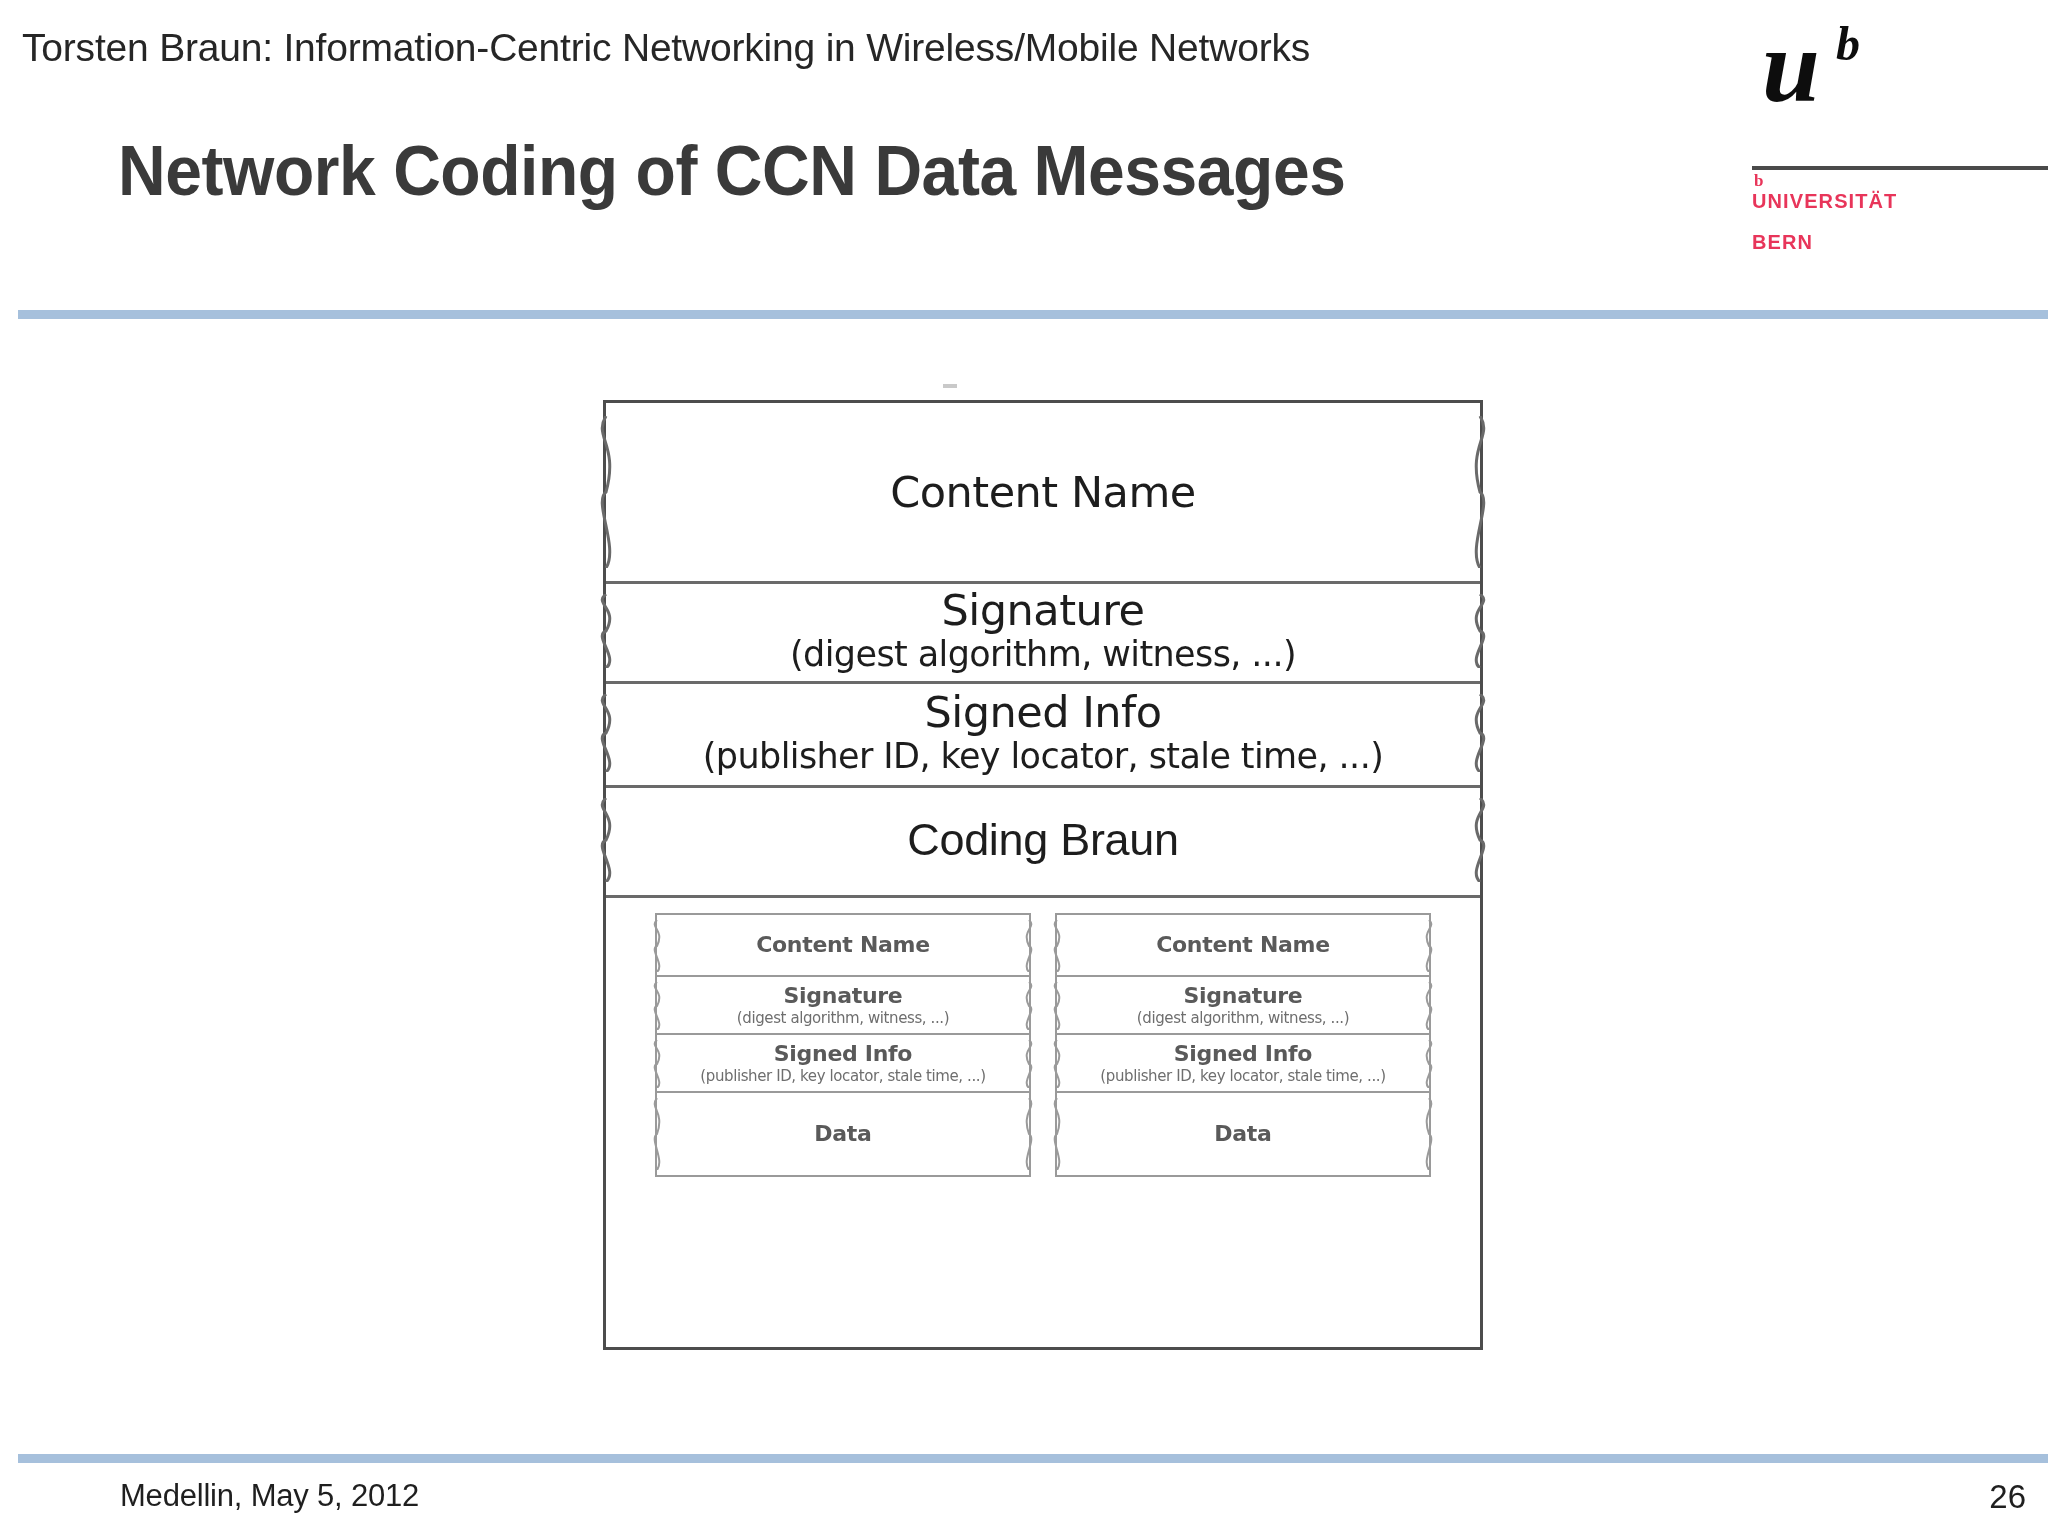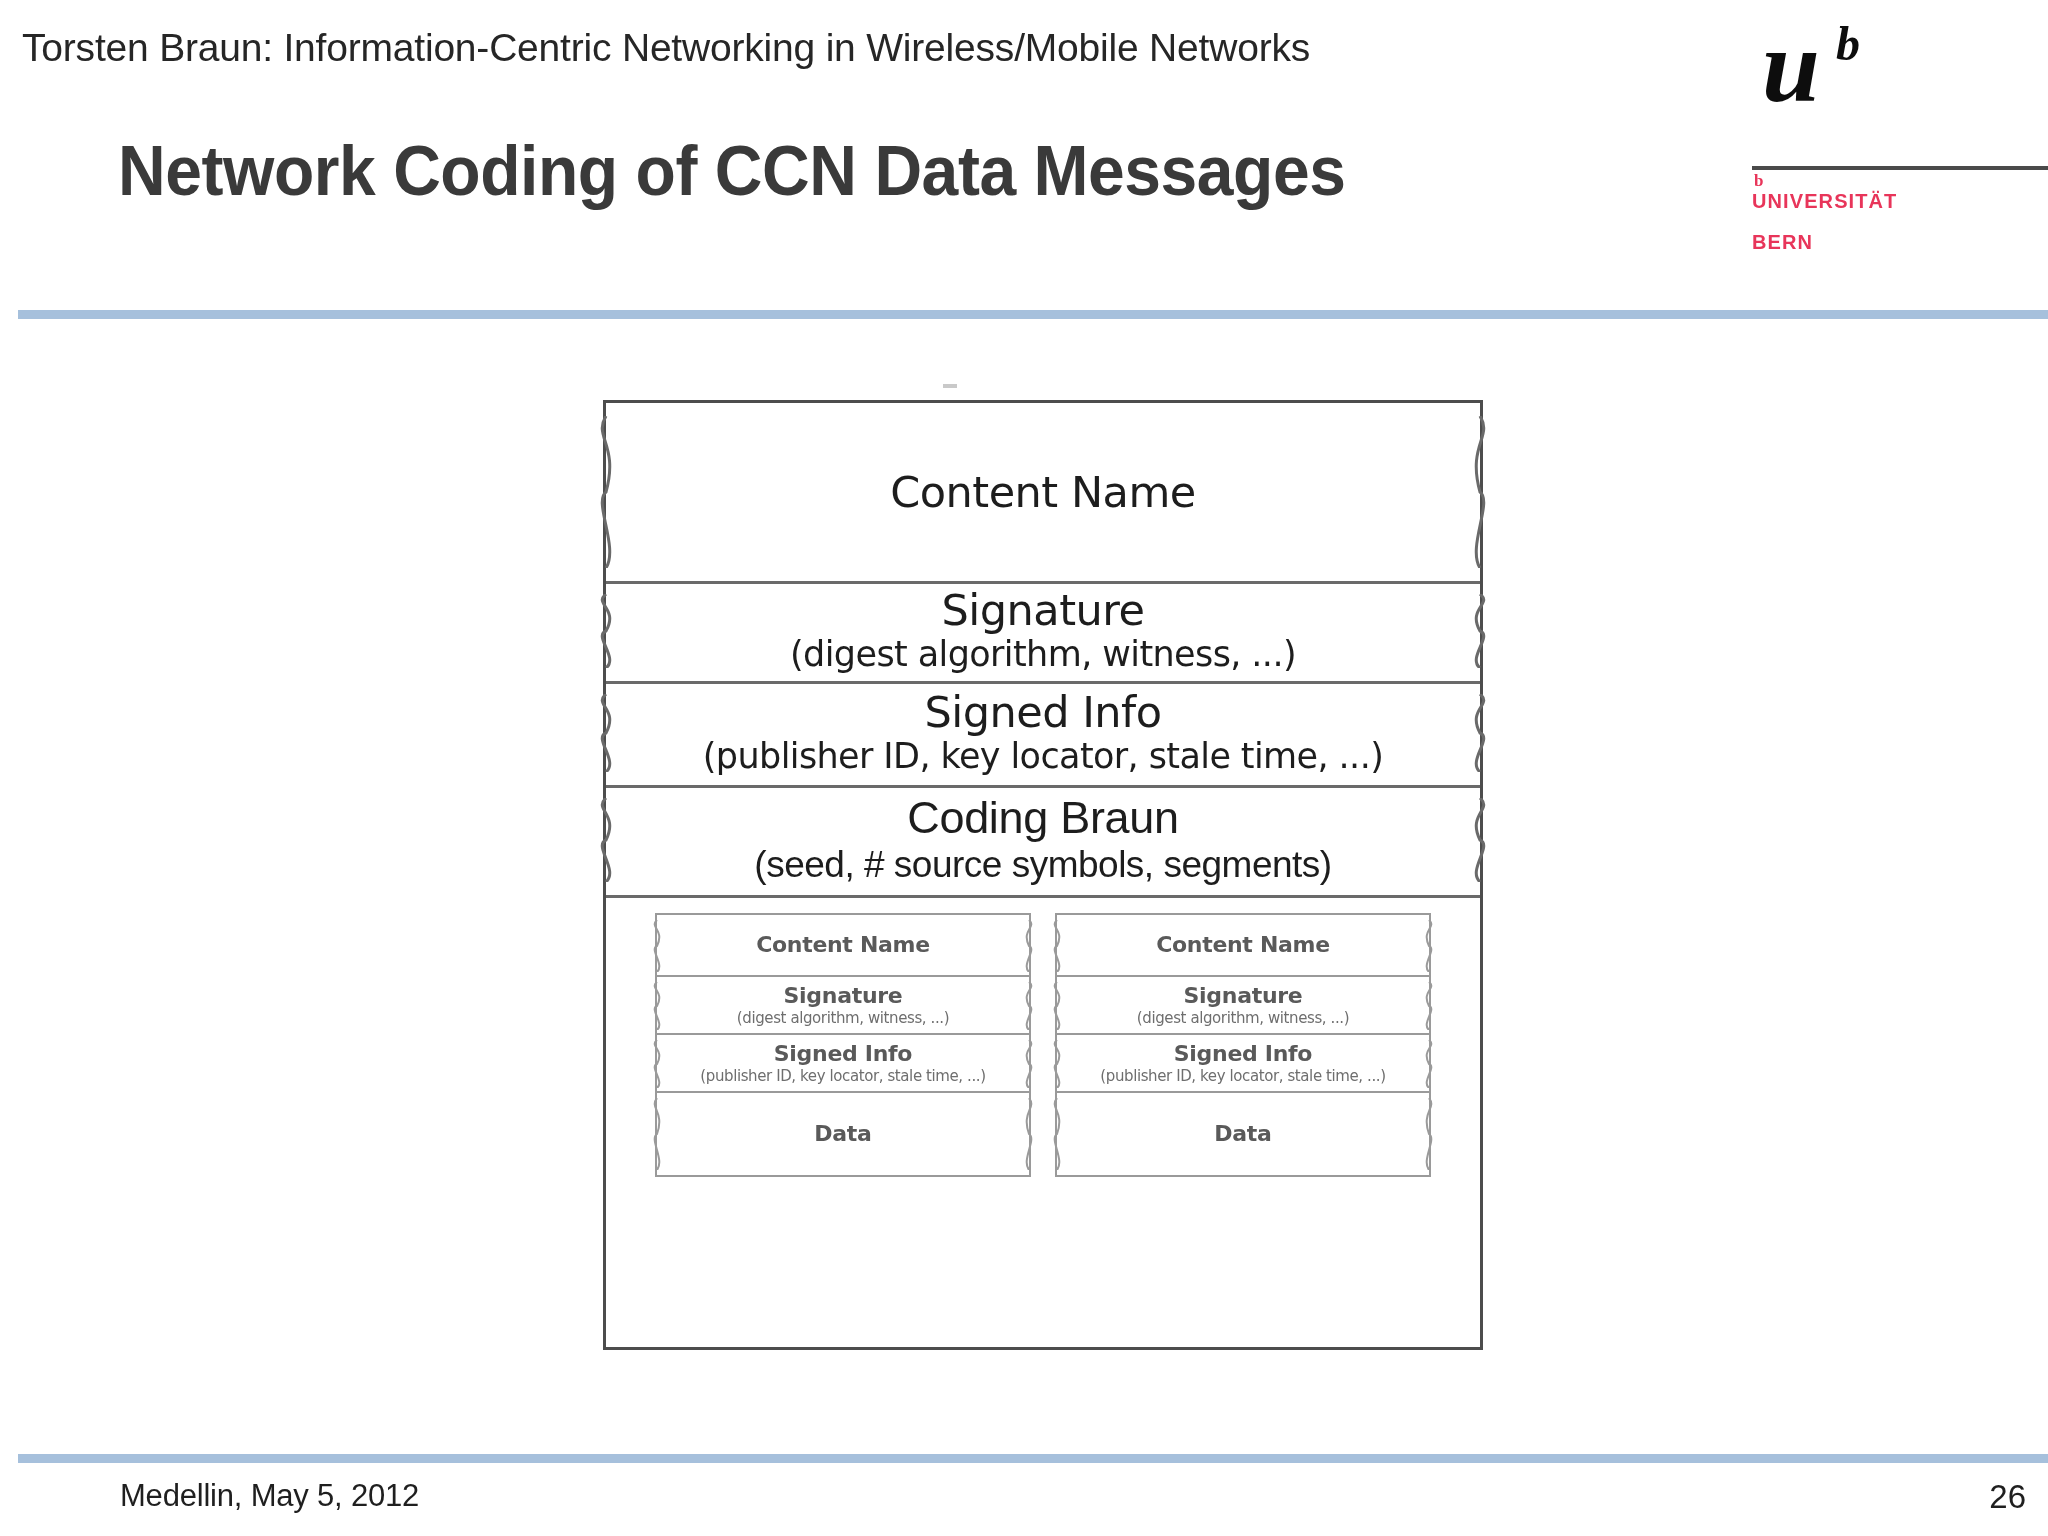--- a/index.html
+++ b/index.html
@@ -339,21 +339,20 @@
         </div>
         <div class="brace brace-right" style="top: 13px; height: 78px;">
           <svg viewBox="0 0 36 78" preserveAspectRatio="none">
             <path d="M 18 0 C 31 10.725000000000001, 5 14.625, 18 39 C 31 43.875, 5 67.275, 18 78" fill="none" stroke="#6a6a6a" stroke-width="3" vector-effect="non-scaling-stroke"></path>
           </svg>
         </div>
       </div>
       <div class="row-sep" style="top: 382px;"></div>
       <div class="row" style="top: 382px; height: 110px;">
         <div class="field-title alt">Coding Braun</div>
-        <div class="field-sub alt">(seed, # source symbols, segments)</div>
         <div class="brace brace-left" style="top: 13px; height: 84px;">
           <svg viewBox="0 0 36 84" preserveAspectRatio="none">
             <path d="M 18 0 C 5 11.55, 31 15.75, 18 42 C 5 47.25, 31 72.45, 18 84" fill="none" stroke="#6a6a6a" stroke-width="3" vector-effect="non-scaling-stroke"></path>
           </svg>
         </div>
         <div class="brace brace-right" style="top: 13px; height: 84px;">
           <svg viewBox="0 0 36 84" preserveAspectRatio="none">
             <path d="M 18 0 C 31 11.55, 5 15.75, 18 42 C 31 47.25, 5 72.45, 18 84" fill="none" stroke="#6a6a6a" stroke-width="3" vector-effect="non-scaling-stroke"></path>
           </svg>
         </div>

